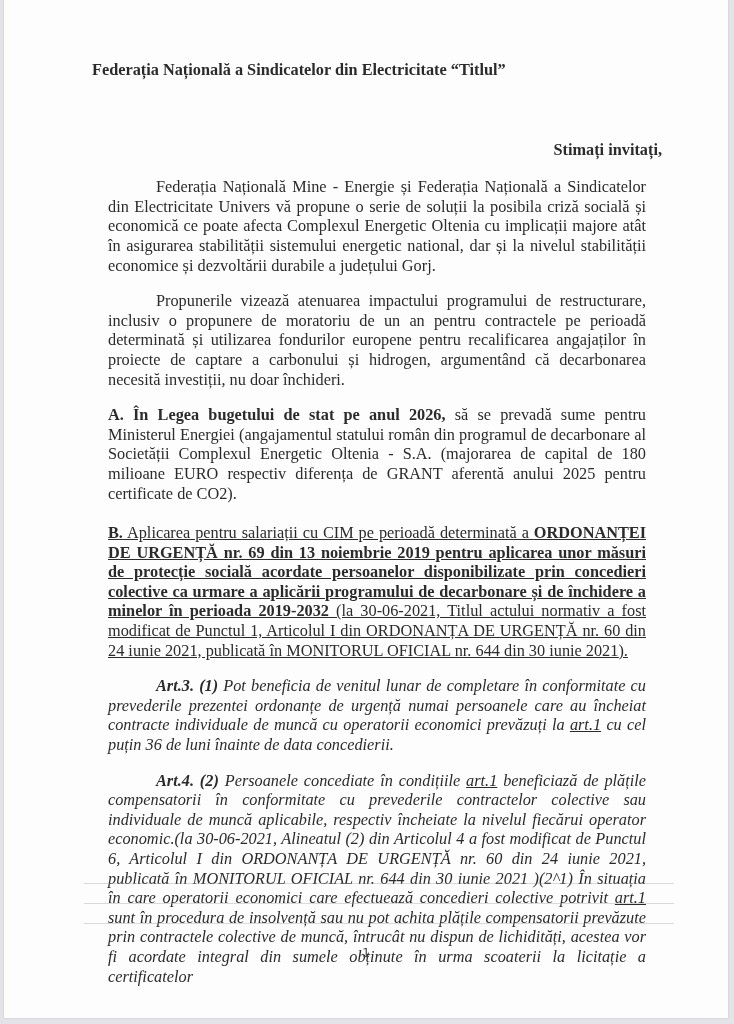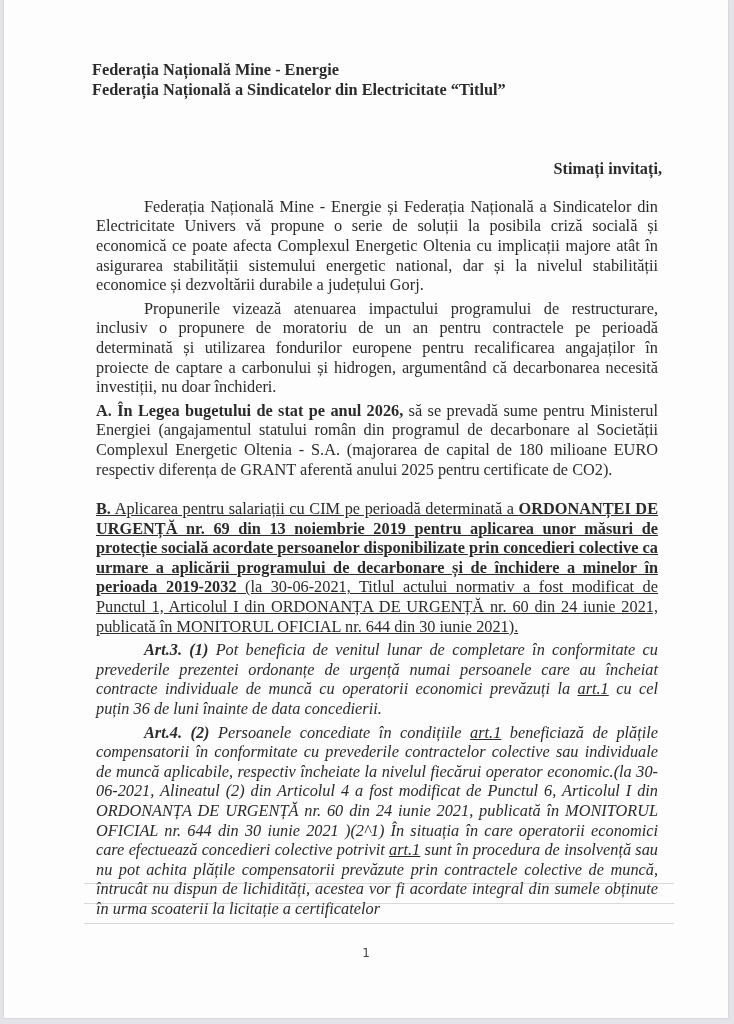--- a/index.html
+++ b/index.html
@@ -13,21 +13,21 @@
     position: absolute; left: 4px; top: 0; width: 724px; height: 1018px;
     background: #fdfdfd;
     box-shadow: 0 0 2px rgba(0,0,0,0.15);
   }
   .content {
     position: absolute; left: 88px; top: 60px; width: 570px;
     font-size: 16.3px; line-height: 19.6px;
   }
   .hdr { font-weight: bold; margin: 0; }
   .greeting { text-align: right; font-weight: bold; margin: 60px 0 0 0; }
-  p { margin: 4px; text-align: justify; }
+  p { margin: 16px; text-align: justify; }
   .indent { text-indent: 48px; }
   .p1 { margin-top: 18px; }
   .section-title { font-weight: bold; text-decoration: underline; margin-top: 44px; }
   .pB { margin-top: 20px; text-decoration: underline; }
   .u { text-decoration: underline; }
   .b { font-weight: bold; }
   .it { font-style: italic; }
   .page-num {
     position: absolute; top: 946px; left: 0; width: 100%; text-align: center;
     font-family: "DejaVu Sans", sans-serif; font-size: 12px; color: #444;
@@ -35,21 +35,20 @@
   .scan-line {
     position: absolute; left: 80px; width: 590px; height: 1px;
     background: rgba(150,150,150,0.35);
   }
 </style>
 </head>
 <body>
 
 <div class="page">
   <div class="content">
-    <p class="hdr">Federația Națională Mine - Energie</p>
     <p class="hdr">Federația Națională a Sindicatelor din Electricitate “Titlul”</p>
 
     <p class="greeting">Stimați invitați,</p>
 
     <p class="indent p1">Federația Națională Mine - Energie și Federația Națională a Sindicatelor din Electricitate Univers vă propune o serie de soluții la posibila criză socială și economică ce poate afecta Complexul Energetic Oltenia cu implicații majore atât în asigurarea stabilității sistemului energetic national, dar și la nivelul stabilității economice și dezvoltării durabile a județului Gorj.</p>
     <p class="indent">Propunerile vizează atenuarea impactului programului de restructurare, inclusiv o propunere de moratoriu de un an pentru contractele pe perioadă determinată și utilizarea fondurilor europene pentru recalificarea angajaților în proiecte de captare a carbonului și hidrogen, argumentând că decarbonarea necesită investiții, nu doar închideri.</p>
 
 
     <p><span class="b">A. În Legea bugetului de stat pe anul 2026,</span><span> să se prevadă sume pentru Ministerul Energiei (angajamentul statului român din programul de decarbonare al Societății Complexul Energetic Oltenia - S.A. (majorarea de capital de 180 milioane EURO respectiv diferența de GRANT aferentă anului 2025 pentru certificate de CO2).</span></p>
 

